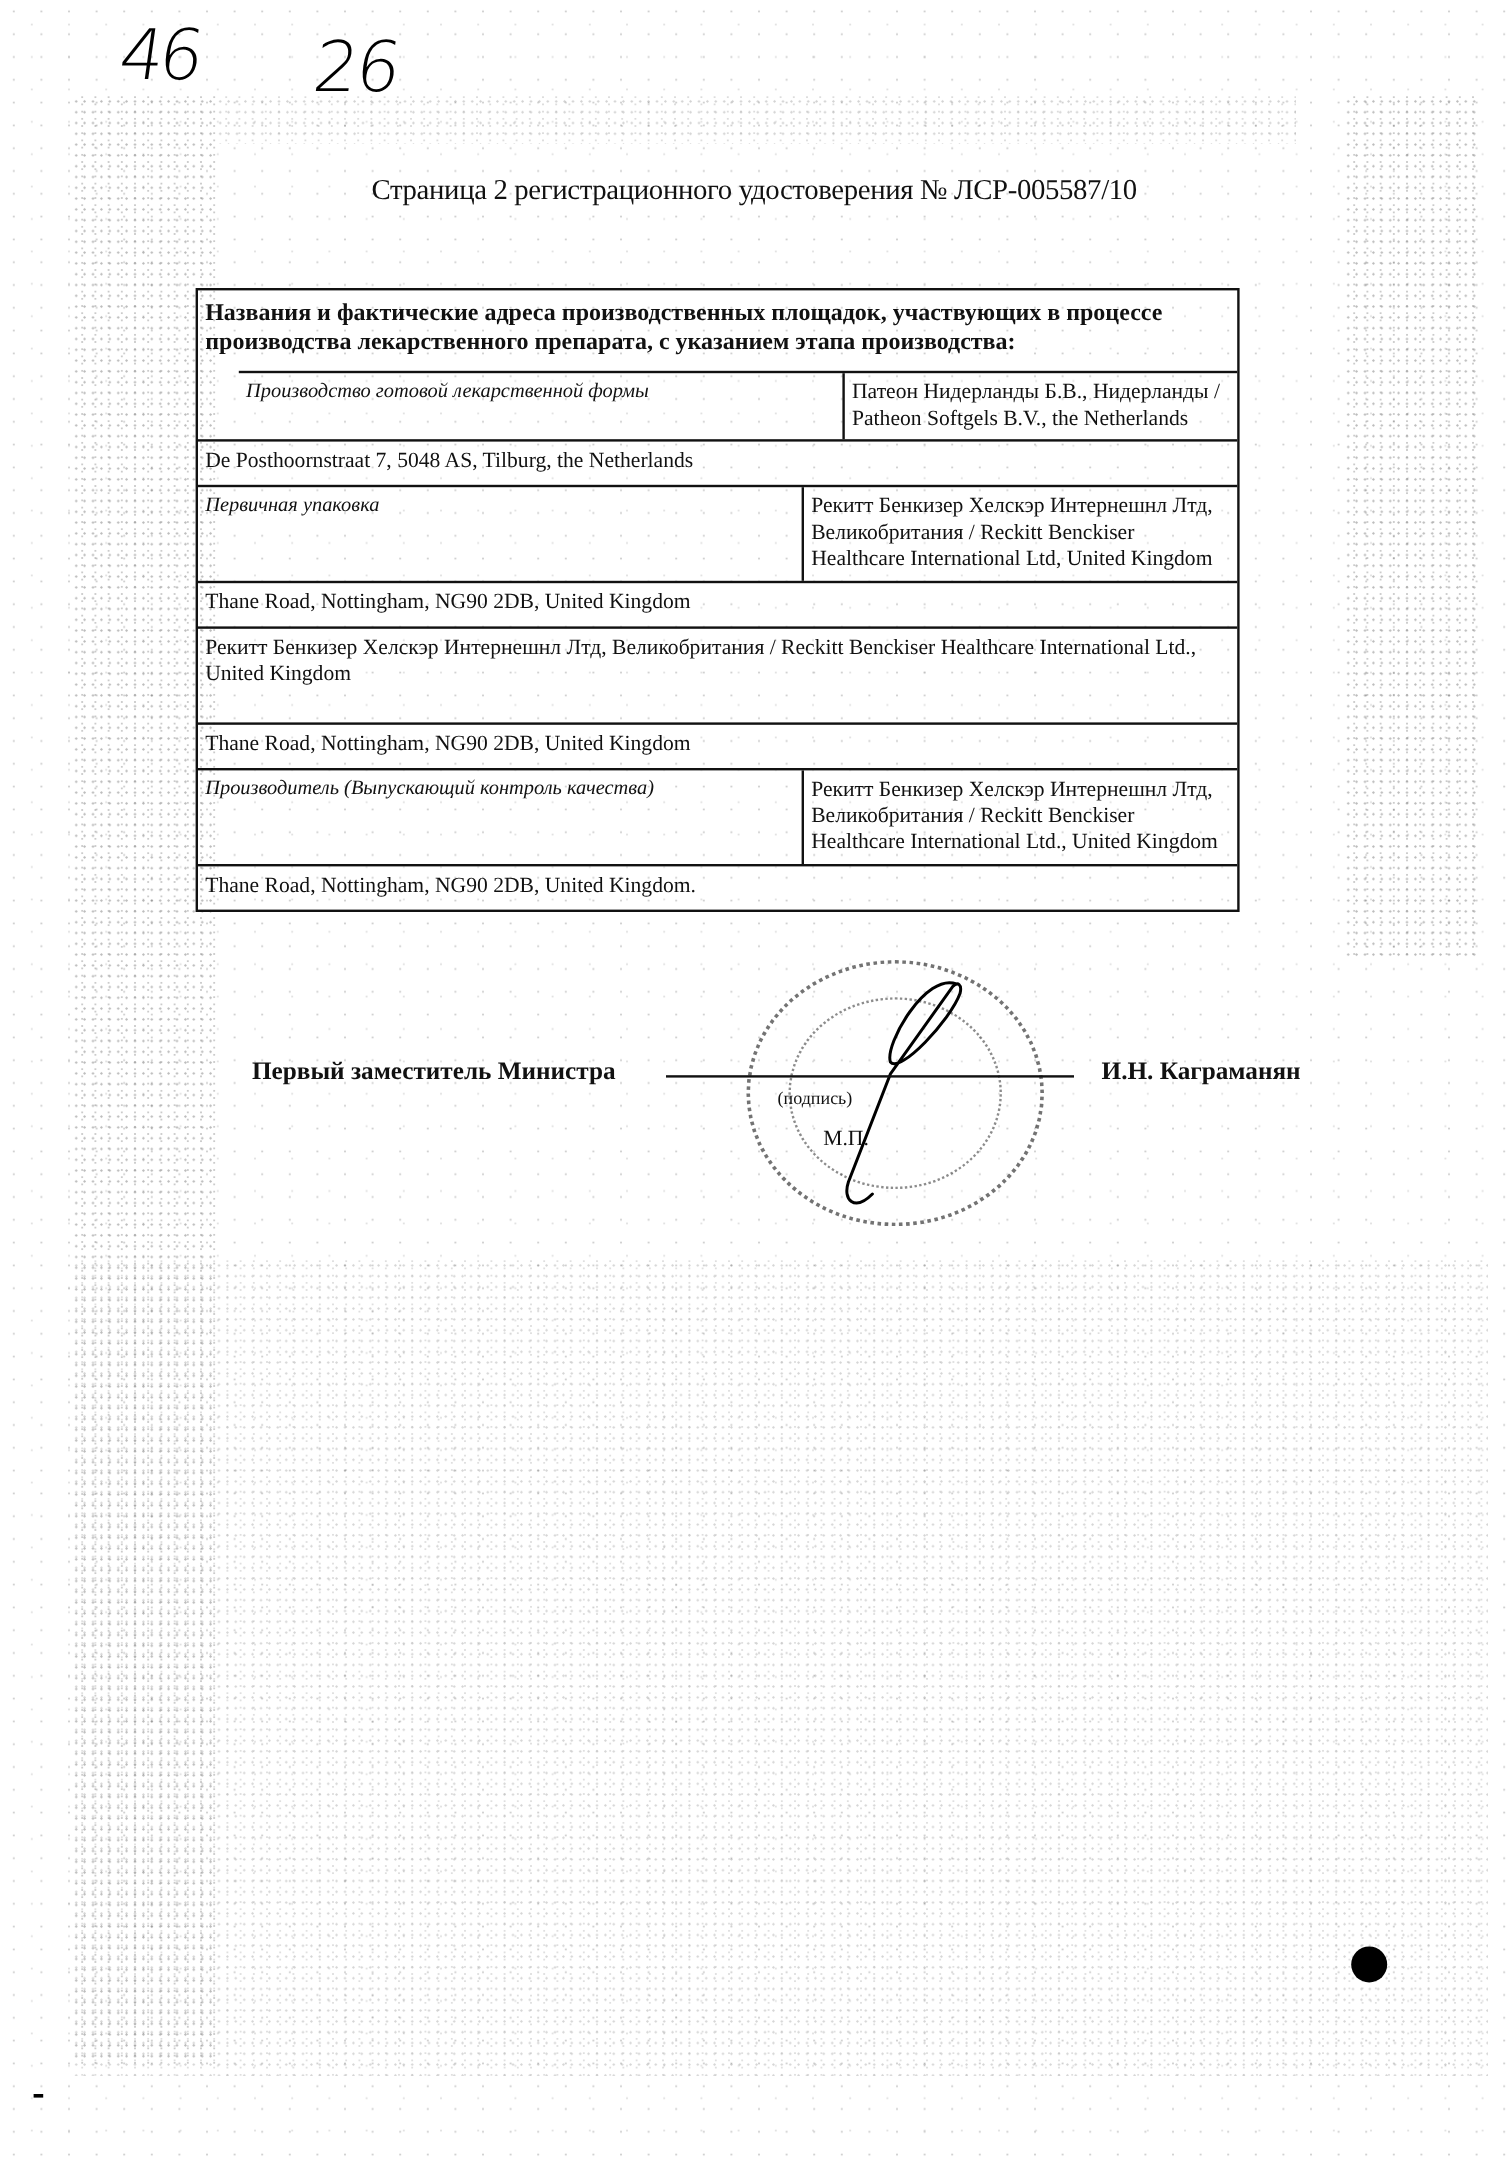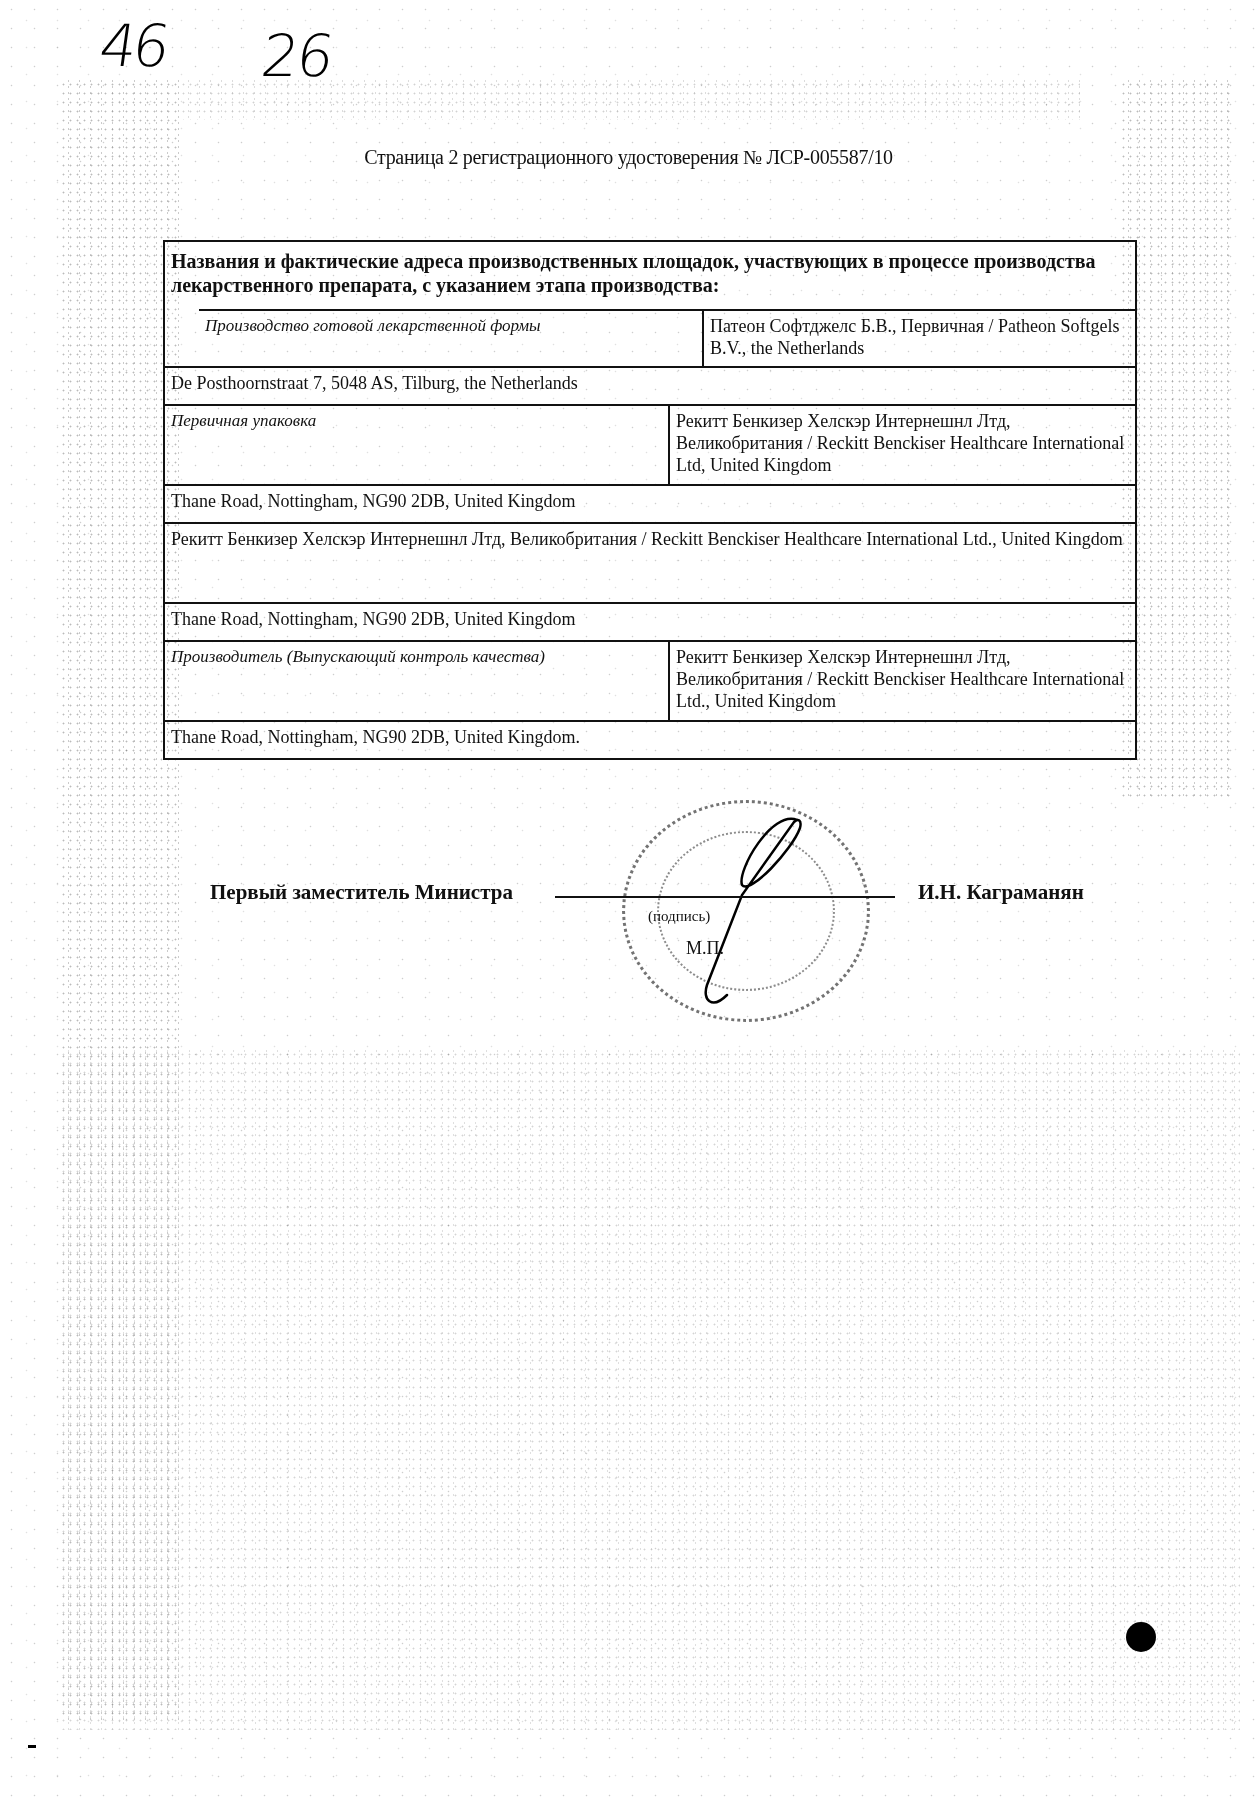--- a/index.html
+++ b/index.html
@@ -45,30 +45,30 @@
   }
   .hw-left { left: 100px; top: 12px; font-size: 58px; letter-spacing: -4px; }
   .hw-right { left: 262px; top: 22px; font-size: 58px; letter-spacing: -2px; }
 
   .page-title {
     position: absolute;
     left: 0;
     width: 1257px;
     top: 146px;
     text-align: center;
-    font-size: 20px;
+    font-size: 24px;
     letter-spacing: -0.3px;
     box-sizing: border-box;
   }
 
   .table {
     position: absolute;
     left: 163px;
     top: 240px;
-    width: 974px;
+    width: 870px;
     border: 2px solid #111;
     box-sizing: border-box;
   }
   .row {
     display: flex;
     border-top: 2px solid #111;
     box-sizing: border-box;
   }
   .row:first-child { border-top: none; }
   .cell {
@@ -197,21 +197,21 @@
 
 <div class="page-title">Страница 2 регистрационного удостоверения № ЛСР-005587/10</div>
 
 <div class="table">
   <div class="row r-header">
     <div class="cell cell-full header-cell">Названия и фактические адреса производственных площадок, участвующих в процессе производства лекарственного препарата, с указанием этапа производства:</div>
   </div>
 
   <div class="row r-stage-2">
     <div class="cell cell-left">Производство готовой лекарственной формы</div>
-    <div class="cell cell-right">Патеон Софтджелс Б.В., Первичная / Patheon Softgels B.V., the Netherlands</div>
+    <div class="cell cell-right">Патеон Нидерланды Б.В., Нидерланды / Patheon Softgels B.V., the Netherlands</div>
   </div>
   <div class="row r-addr">
     <div class="cell cell-full">De Posthoornstraat 7, 5048 AS, Tilburg, the Netherlands</div>
   </div>
 
   <div class="row r-stage-3">
     <div class="cell cell-left">Первичная упаковка</div>
     <div class="cell cell-right">Рекитт Бенкизер Хелскэр Интернешнл Лтд, Великобритания / Reckitt Benckiser Healthcare International Ltd, United Kingdom</div>
   </div>
   <div class="row r-addr">

